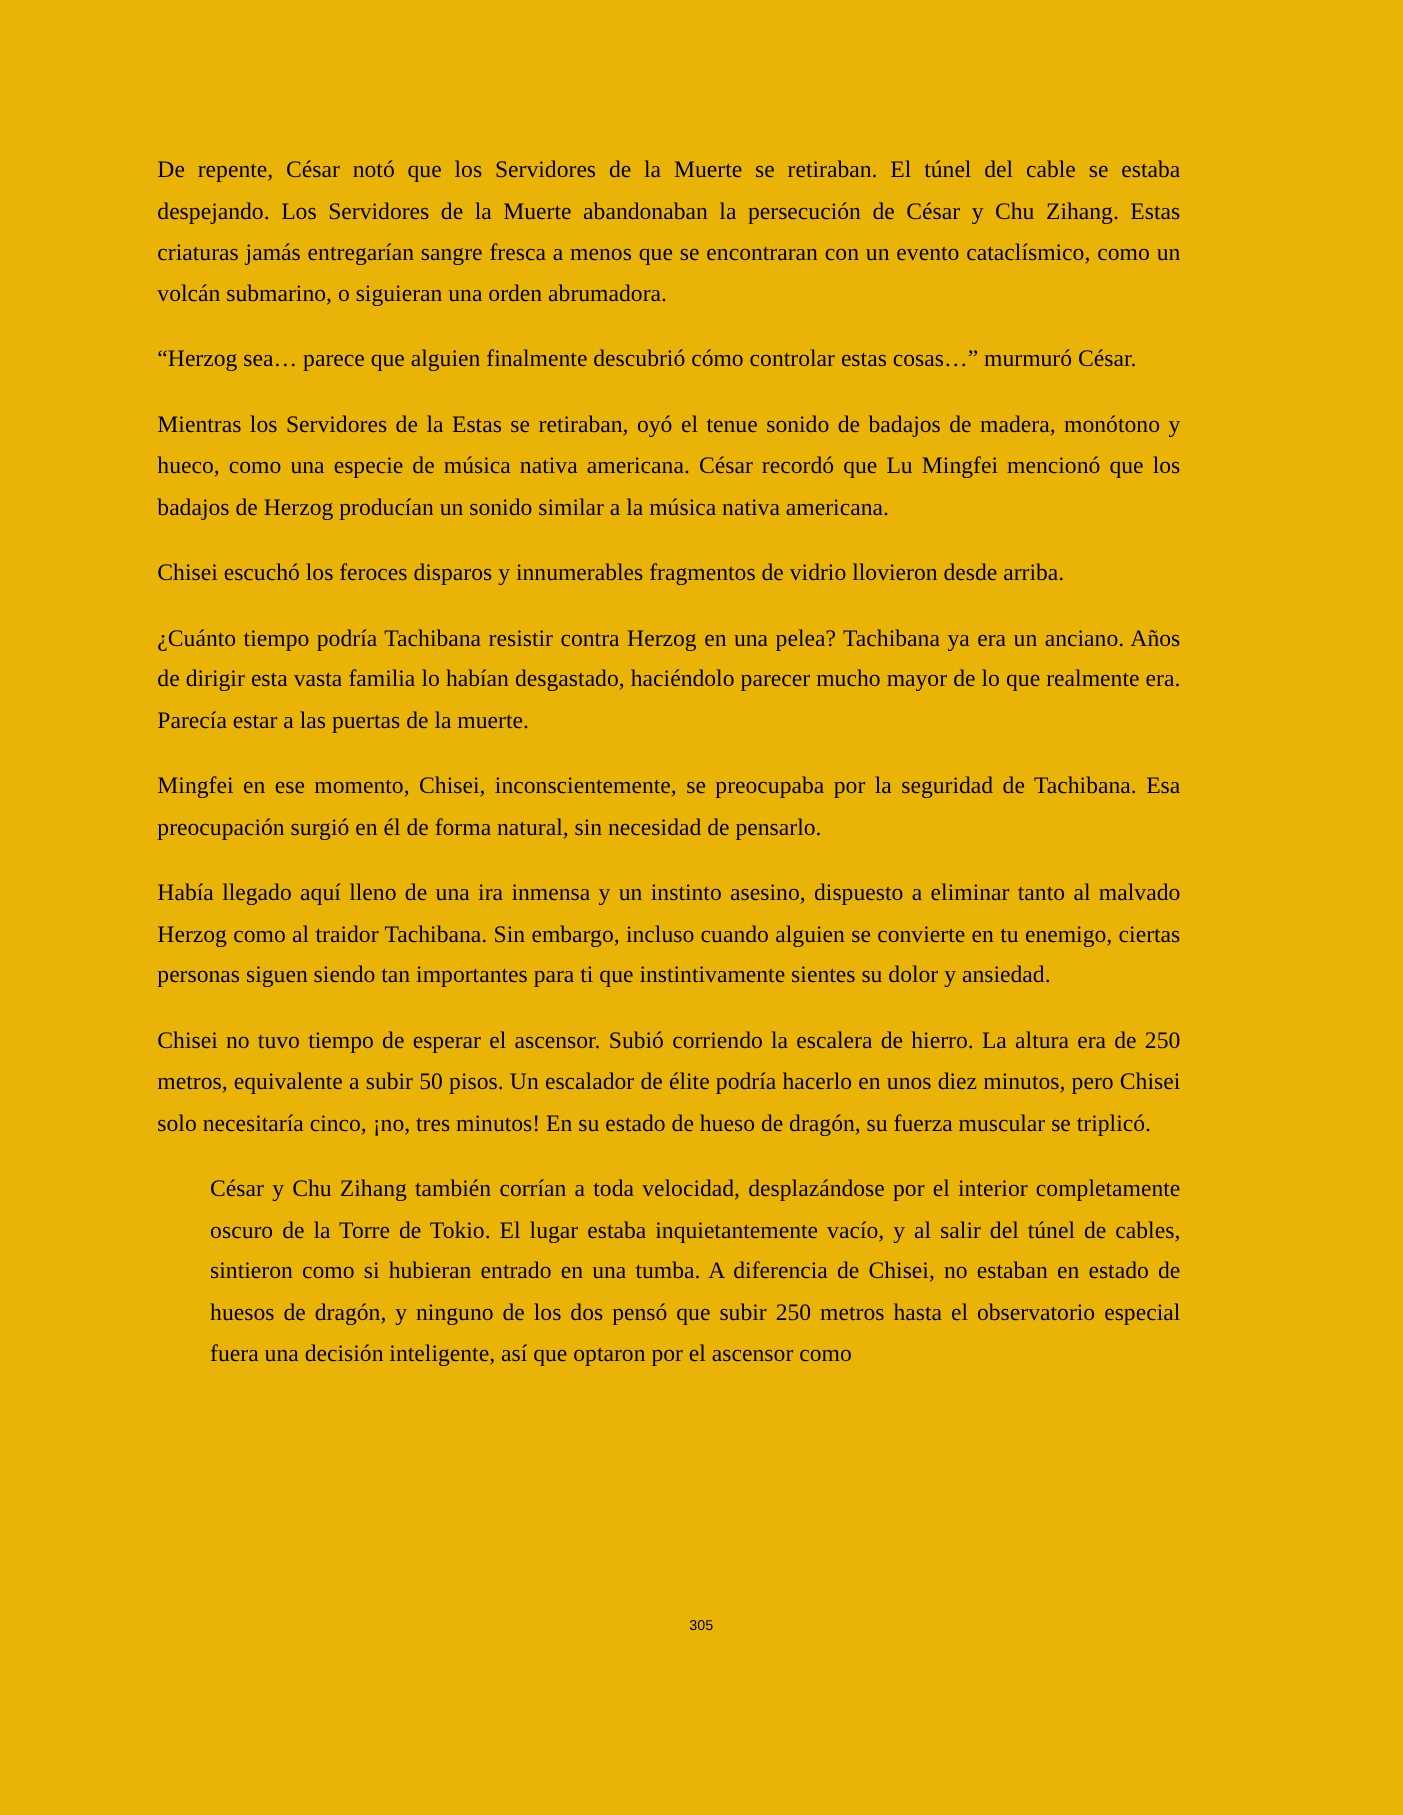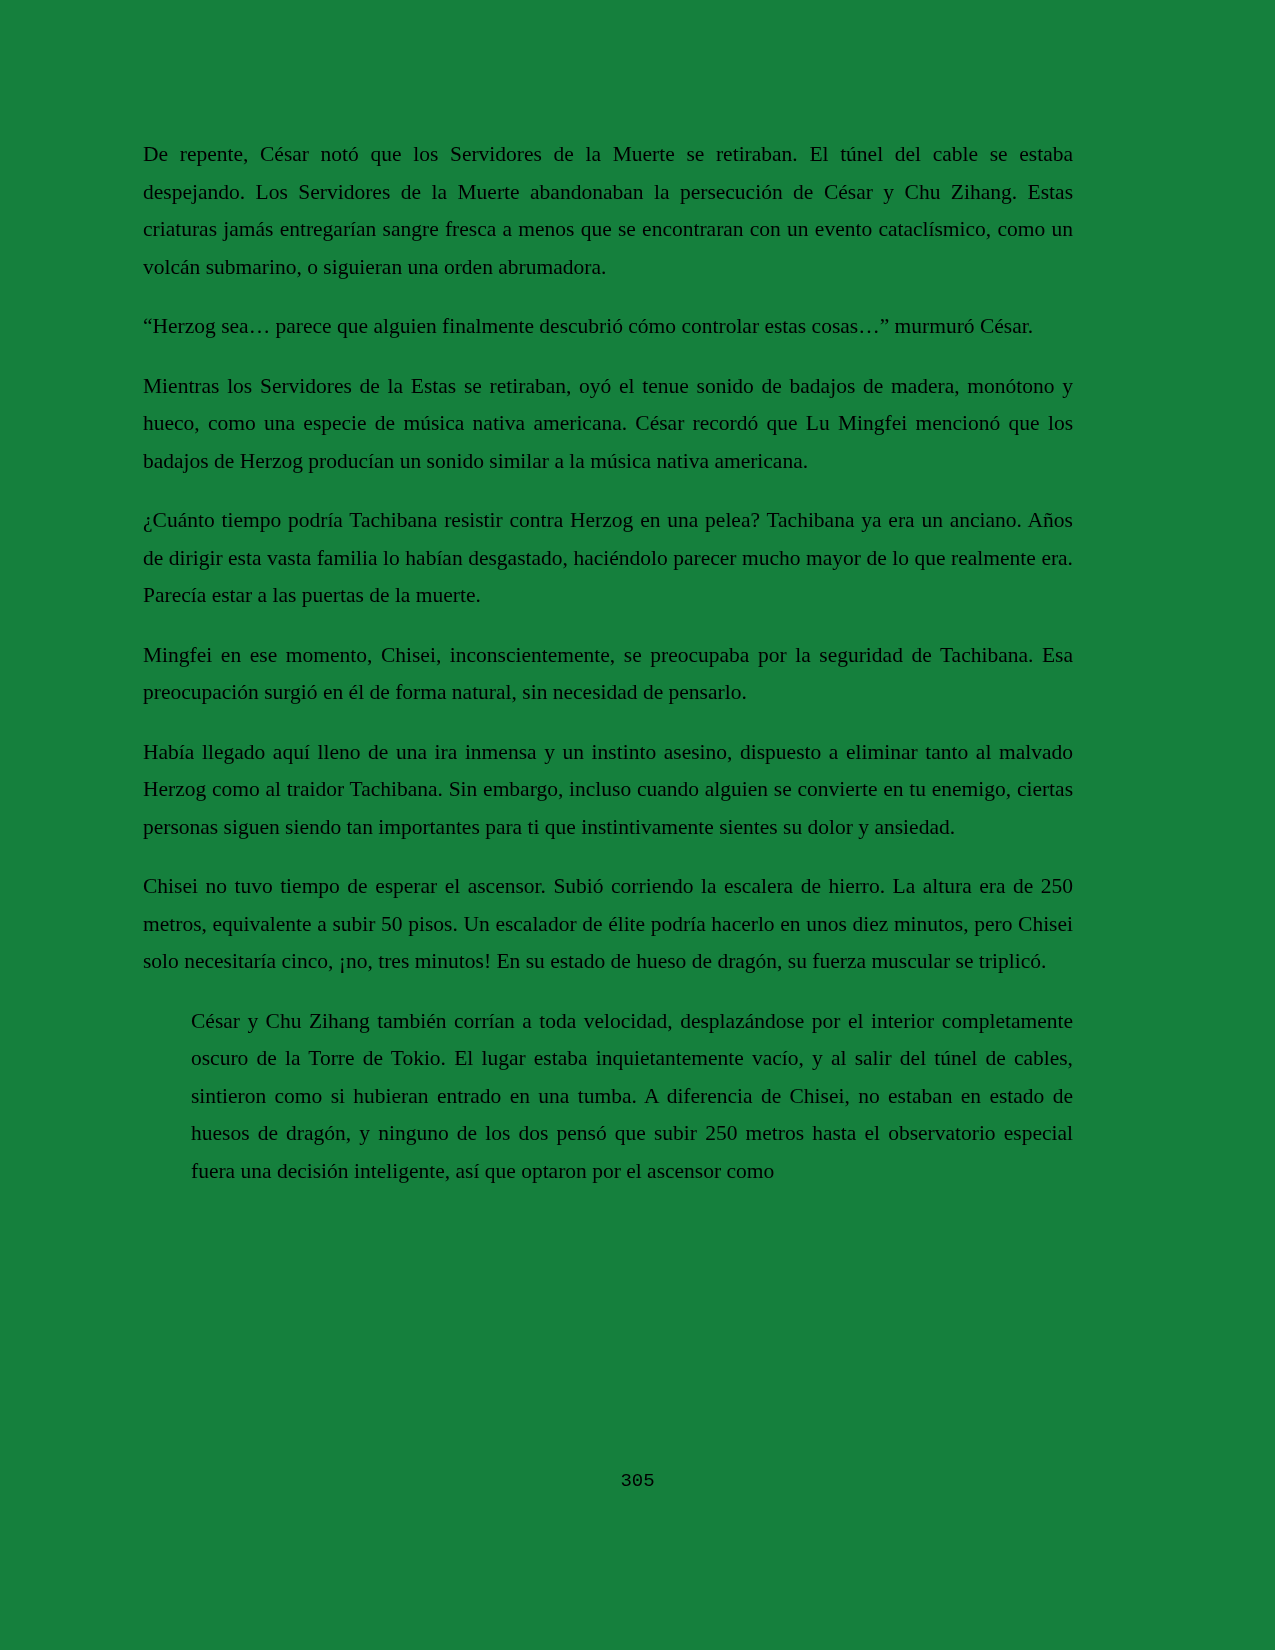--- a/index.html
+++ b/index.html
@@ -4,21 +4,21 @@
 <style>
   html, body {
     margin: 0;
     padding: 0;
     background: #ffffff;
   }
   .page {
     position: relative;
     width: 1275px;
     height: 1650px;
-    background: #15803d;
+    background: #eab308;
     margin: 0 auto;
     box-sizing: border-box;
     font-family: "Liberation Serif", "DejaVu Serif", serif;
     color: #000000;
   }
   .content {
     position: absolute;
     left: 143px;
     top: 136px;
     width: 930px;
@@ -34,32 +34,33 @@
   .para:last-child {
     margin-bottom: 0;
     margin-left: 48px;
   }
   .page-number {
     position: absolute;
     left: 0;
     right: 0;
     top: 1470px;
     text-align: center;
-    font-size: 19px;
-    font-family: Liberation Mono, monospace;
+    font-size: 13px;
+    font-family: Liberation Sans, sans-serif;
   }
 </style>
 </head>
 <body>
 
 <div class="page">
   <div class="content">
     <p class="para">De repente, César notó que los Servidores de la Muerte se retiraban. El túnel del cable se estaba despejando. Los Servidores de la Muerte abandonaban la persecución de César y Chu Zihang. Estas criaturas jamás entregarían sangre fresca a menos que se encontraran con un evento cataclísmico, como un volcán submarino, o siguieran una orden abrumadora.</p>
     <p class="para">“Herzog sea… parece que alguien finalmente descubrió cómo controlar estas cosas…” murmuró César.</p>
     <p class="para">Mientras los Servidores de la Estas se retiraban, oyó el tenue sonido de badajos de madera, monótono y hueco, como una especie de música nativa americana. César recordó que Lu Mingfei mencionó que los badajos de Herzog producían un sonido similar a la música nativa americana.</p>
+    <p class="para">Chisei escuchó los feroces disparos y innumerables fragmentos de vidrio llovieron desde arriba.</p>
     <p class="para">¿Cuánto tiempo podría Tachibana resistir contra Herzog en una pelea? Tachibana ya era un anciano. Años de dirigir esta vasta familia lo habían desgastado, haciéndolo parecer mucho mayor de lo que realmente era. Parecía estar a las puertas de la muerte.</p>
     <p class="para">Mingfei en ese momento, Chisei, inconscientemente, se preocupaba por la seguridad de Tachibana. Esa preocupación surgió en él de forma natural, sin necesidad de pensarlo.</p>
     <p class="para">Había llegado aquí lleno de una ira inmensa y un instinto asesino, dispuesto a eliminar tanto al malvado Herzog como al traidor Tachibana. Sin embargo, incluso cuando alguien se convierte en tu enemigo, ciertas personas siguen siendo tan importantes para ti que instintivamente sientes su dolor y ansiedad.</p>
     <p class="para">Chisei no tuvo tiempo de esperar el ascensor. Subió corriendo la escalera de hierro. La altura era de 250 metros, equivalente a subir 50 pisos. Un escalador de élite podría hacerlo en unos diez minutos, pero Chisei solo necesitaría cinco, ¡no, tres minutos! En su estado de hueso de dragón, su fuerza muscular se triplicó.</p>
     <p class="para">César y Chu Zihang también corrían a toda velocidad, desplazándose por el interior completamente oscuro de la Torre de Tokio. El lugar estaba inquietantemente vacío, y al salir del túnel de cables, sintieron como si hubieran entrado en una tumba. A diferencia de Chisei, no estaban en estado de huesos de dragón, y ninguno de los dos pensó que subir 250 metros hasta el observatorio especial fuera una decisión inteligente, así que optaron por el ascensor como</p>
   </div>
   <div class="page-number">305</div>
 </div>
 
 </body></html>

